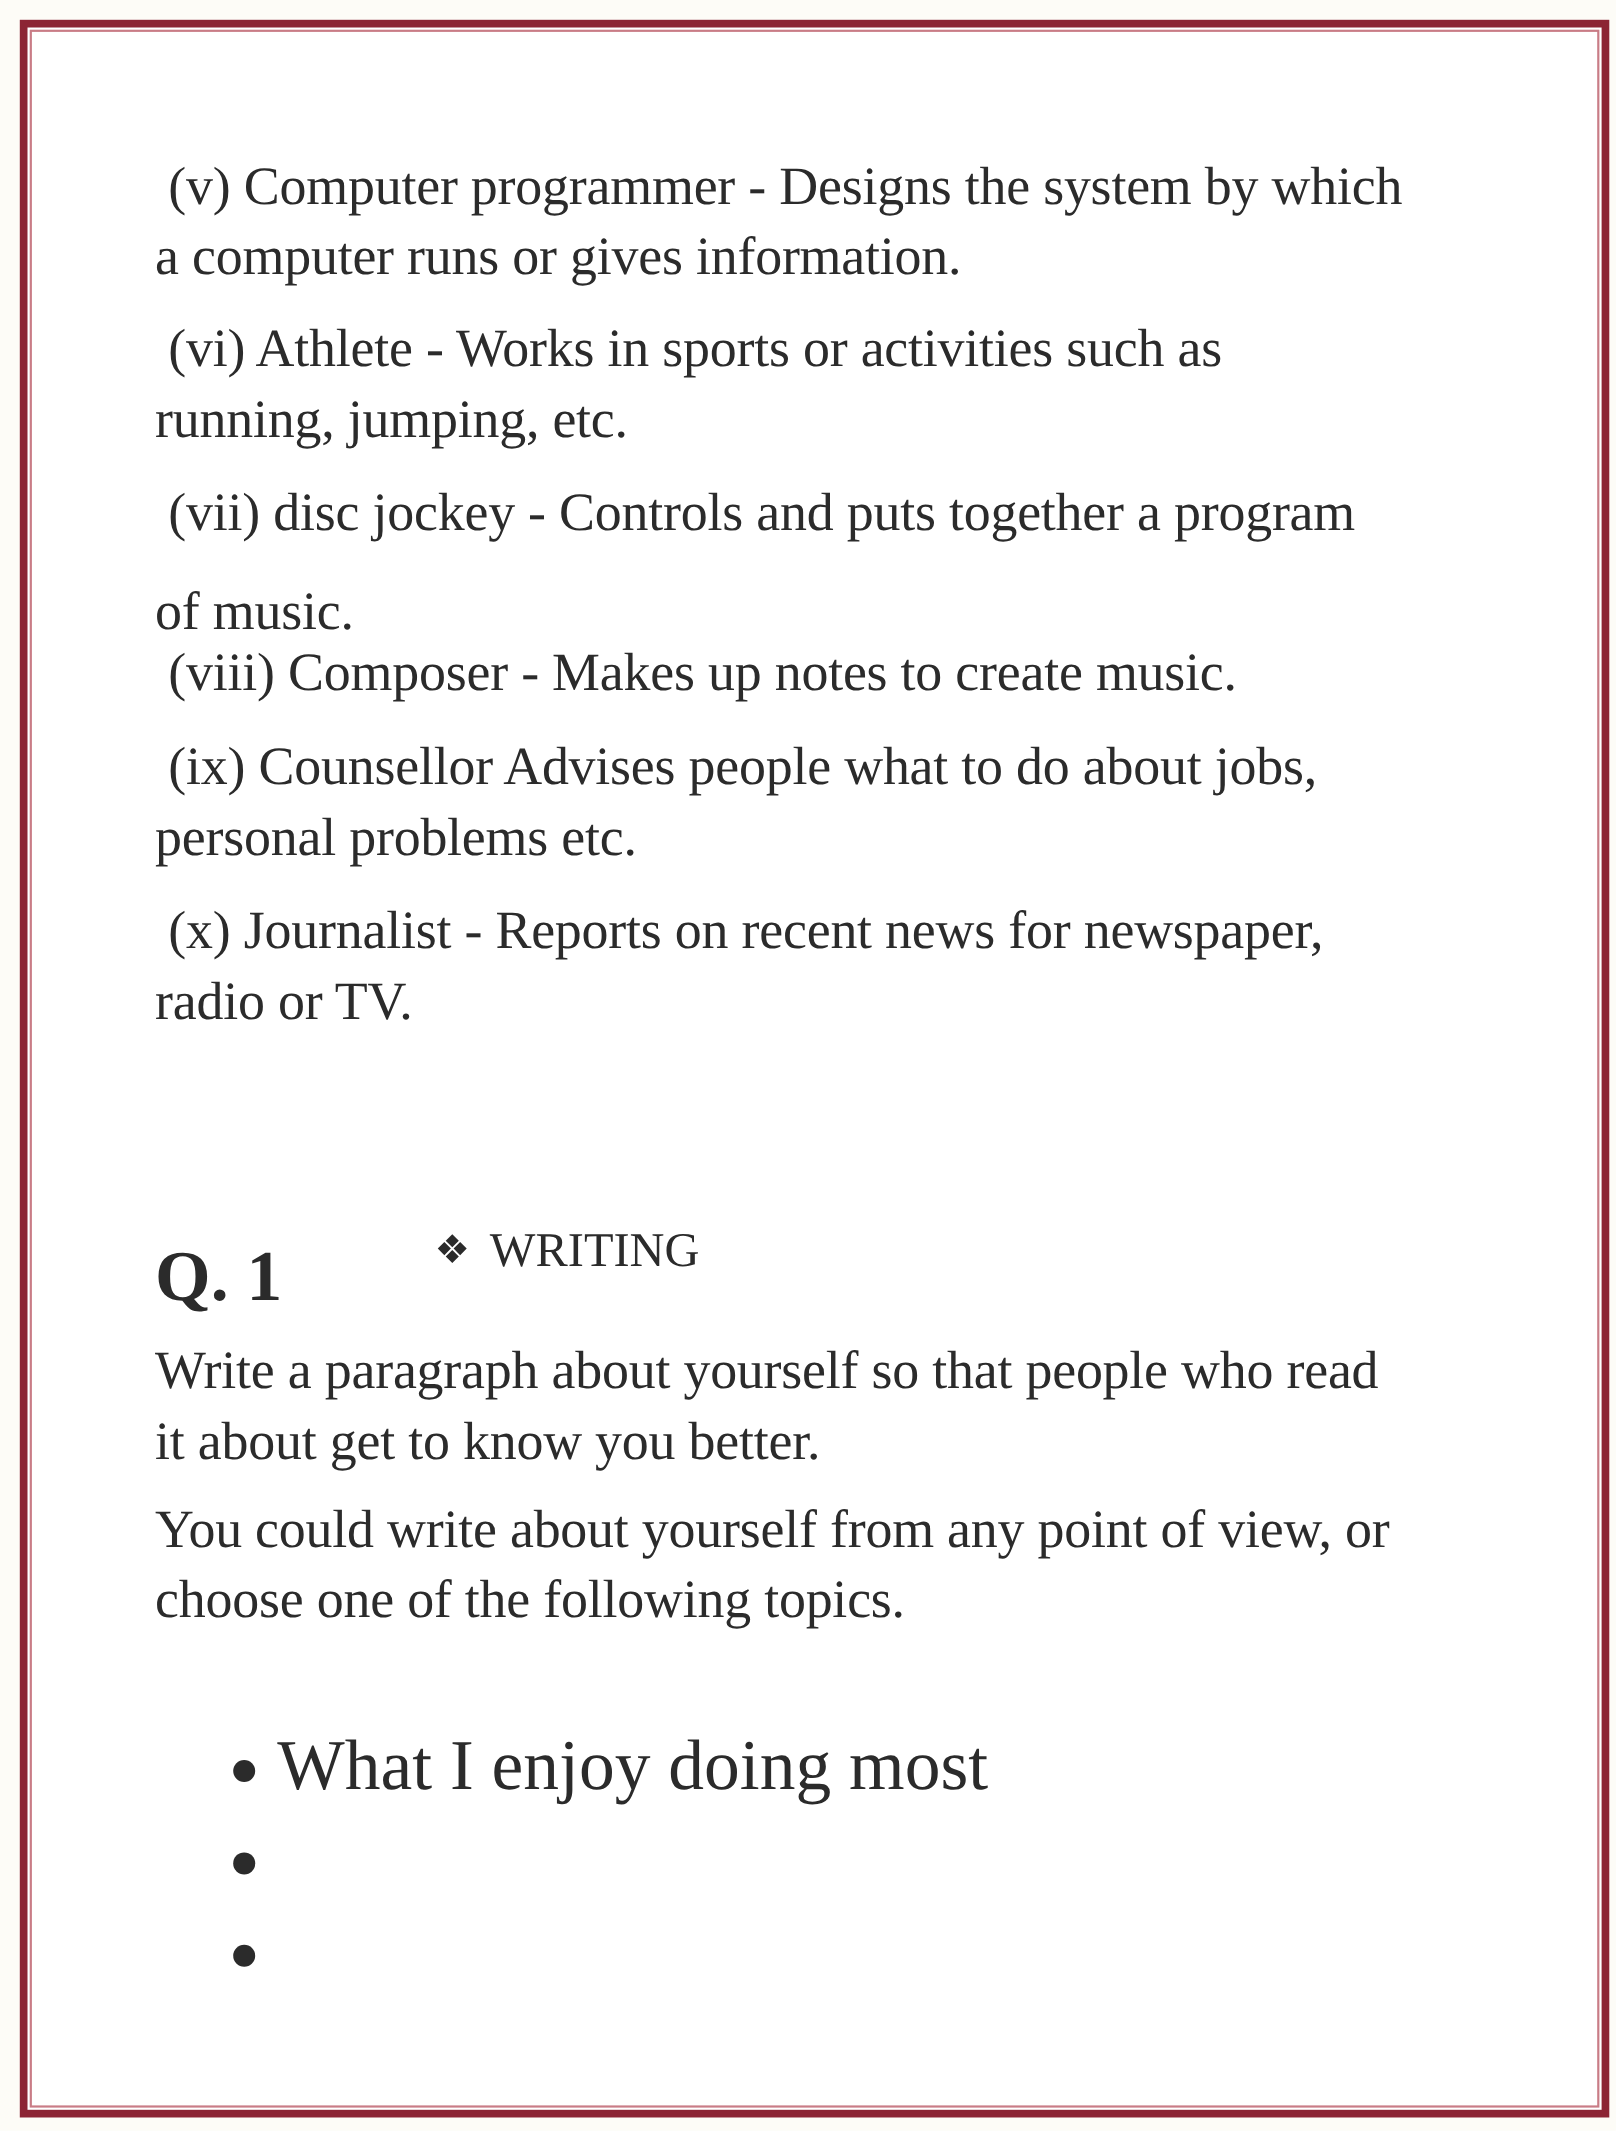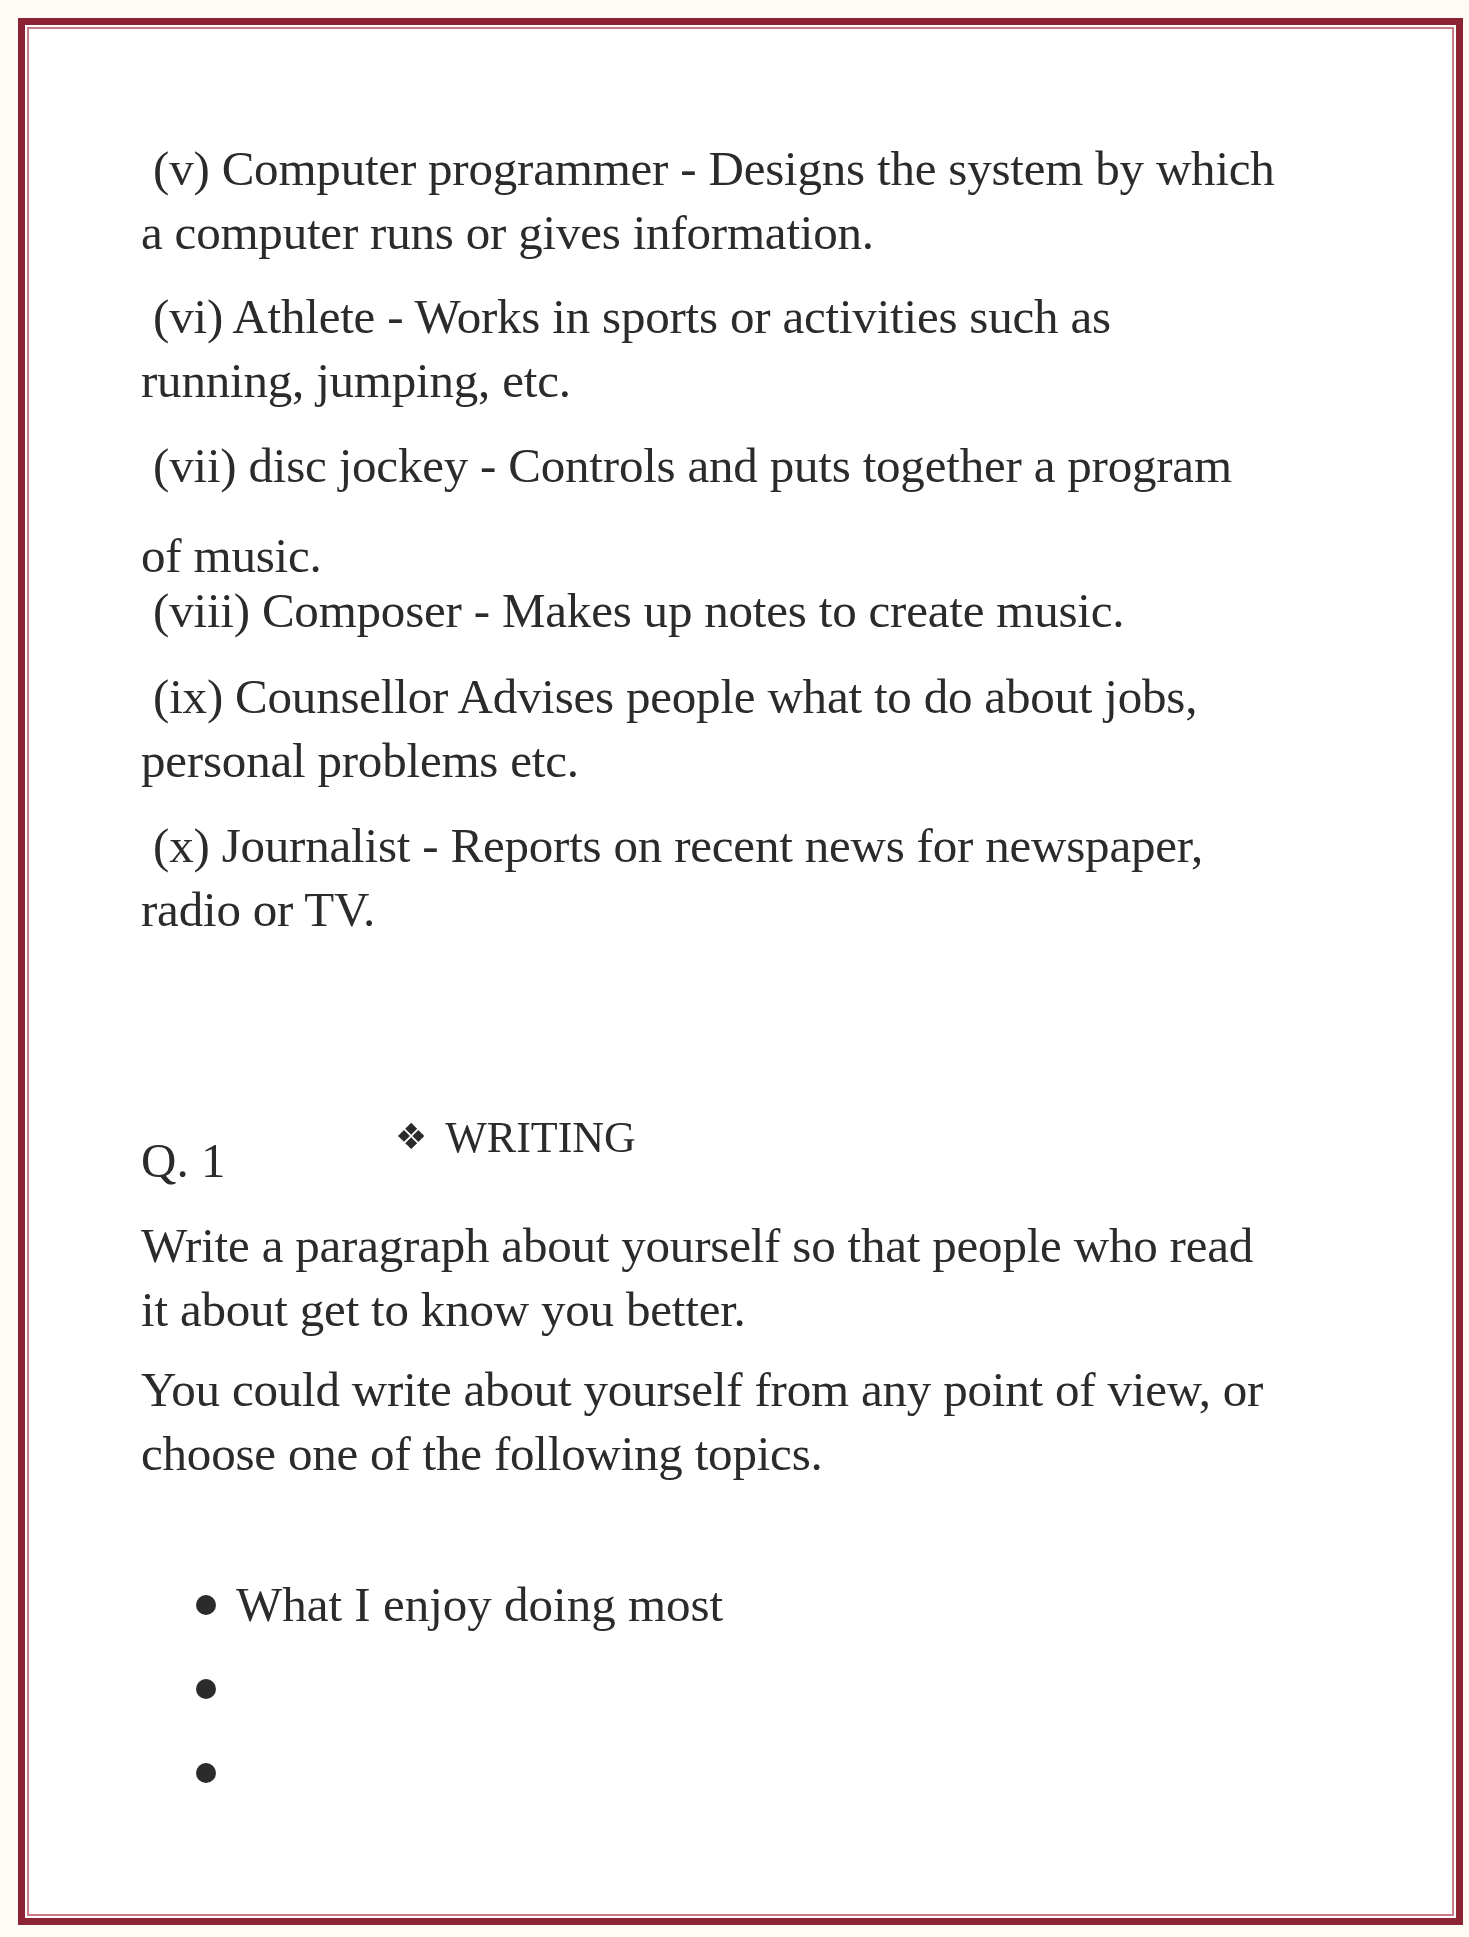--- a/index.html
+++ b/index.html
@@ -50,29 +50,29 @@
     }
     .heading .glyph {
       font-family: "DejaVu Sans", sans-serif;
       font-size: 36px;
       margin-right: 18px;
       vertical-align: 3px;
     }
     .qnum {
       position: absolute;
       left: 141px;
-      font-size: 49px;
+      font-size: 65px;
       line-height: 64px;
-      font-weight: normal;
+      font-weight: bold;
       white-space: pre;
     }
     .bullet-line {
       position: absolute;
       left: 141px;
-      font-size: 49px;
+      font-size: 65px;
       line-height: 64px;
       white-space: pre;
     }
     .bullet-dot {
       display: inline-block;
       width: 20px;
       height: 20px;
       border-radius: 50%;
       background: #2b2b2b;
       margin-left: 6px;

